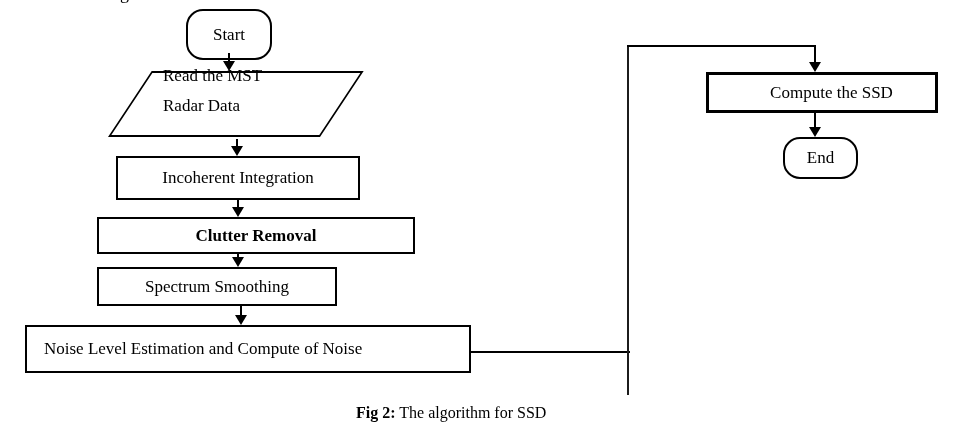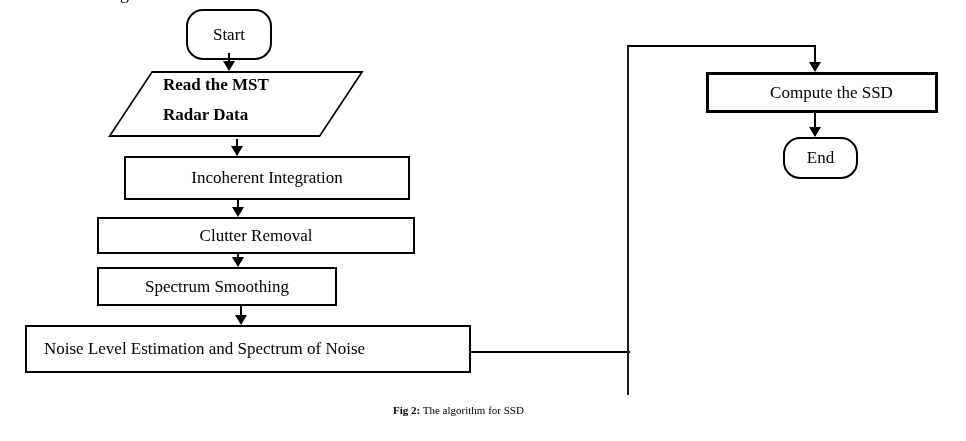--- a/index.html
+++ b/index.html
@@ -36,26 +36,25 @@
     left: 108px; top: 71px;
     width: 212px; height: 66px;
     border: 2px solid #000;
     box-sizing: border-box;
     background: #fff;
     transform: skewX(-33.5deg);
     transform-origin: 0 100%;
   }
   .para-text {
     position: absolute;
-    left: 163px; top: 70px;
+    left: 163px; top: 61px;
     width: 200px;
     text-align: left;
     line-height: 30px;
     white-space: pre-line;
-    font-weight: bold;
   }
 
   
   .line { position: absolute; background: #000; }
   .vthin { background: #1c1c1c; }
 
   
   .arrow {
     position: absolute;
     width: 12px;
@@ -69,22 +68,21 @@
     border-left: 6px solid transparent;
     border-right: 6px solid transparent;
     border-top: 10px solid #000;
   }
 
   
   .caption {
     position: absolute;
     left: 356px; top: 404px;
     white-space: nowrap;
-    font-size: 11px;
-    margin-left: 37px;
+    font-size: 16px;
   }
   .caption .bold { font-weight: bold; }
 
   
   .frag-clip {
     position: absolute;
     left: 120px; top: 0;
     width: 14px; height: 4px;
     overflow: hidden;
   }
@@ -114,49 +112,49 @@
 
   <div class="para-shape"></div>
   <div class="para-text">Read the MST
 Radar Data</div>
 
   <div class="arrow" style="left:231px; top:139px;">
     <div class="stem" style="height:7px;"></div>
     <div class="head"></div>
   </div>
 
-  <div class="node" style="left:124px; top:156px; width:286px; height:44px;">
+  <div class="node" style="left:116px; top:156px; width:244px; height:44px;">
     <span>Incoherent Integration</span>
   </div>
 
   <div class="arrow" style="left:232px; top:200px;">
     <div class="stem" style="height:7px;"></div>
     <div class="head"></div>
   </div>
 
-  <div class="node" style="left:97px; top:217px; width:318px; height:37px;">
+  <div class="node" style="left:97px; top:217px; width:318px; height:37px;font-weight:bold;">
     <span>Clutter Removal</span>
   </div>
 
   <div class="arrow" style="left:232px; top:254px;">
     <div class="stem" style="height:3px;"></div>
     <div class="head"></div>
   </div>
 
   <div class="node" style="left:97px; top:267px; width:240px; height:39px;">
     <span>Spectrum Smoothing</span>
   </div>
 
   <div class="arrow" style="left:235px; top:306px;">
     <div class="stem" style="height:9px;"></div>
     <div class="head"></div>
   </div>
 
   <div class="node left-text" style="left:25px; top:325px; width:446px; height:48px;">
-    <span>Noise Level Estimation and Spectrum of Noise</span>
+    <span>Noise Level Estimation and Compute of Noise</span>
   </div>
 
   <div class="line" style="left:470px; top:351px; width:160px; height:2px;"></div>
 
   <div class="line vthin" style="left:627px; top:45px; width:1.5px; height:350px;"></div>
 
   <div class="line" style="left:627px; top:45px; width:189px; height:2px;"></div>
 
   <div class="arrow" style="left:809px; top:46px;">
     <div class="stem" style="height:16px;"></div>

